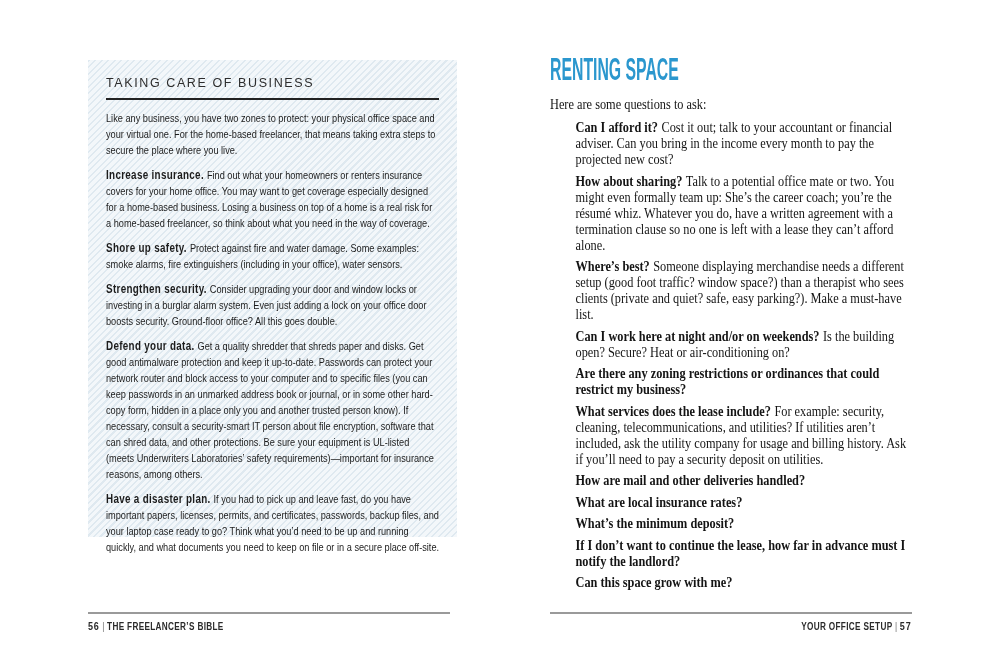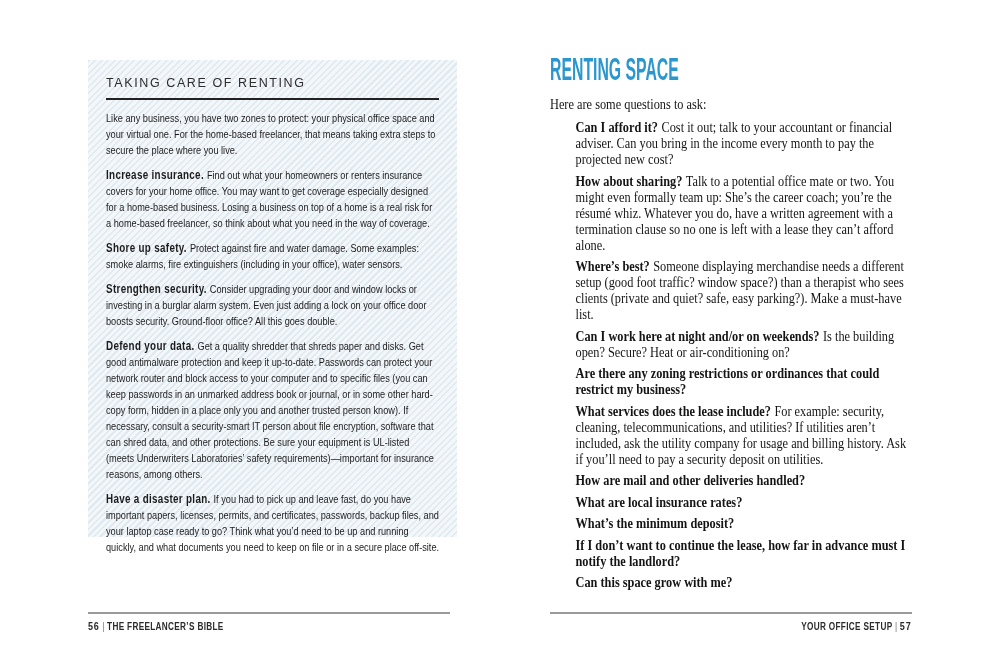--- a/index.html
+++ b/index.html
@@ -55,21 +55,21 @@
   }
   .footer-left{left:88px;transform:scaleX(0.82);transform-origin:0 0;}
   .footer-right{right:88px;transform:scaleX(0.82);transform-origin:100% 0;}
   .page-num{font-size:11px;letter-spacing:1px;}
   .foot-sep{color:#6f6f6f;margin:0 3px;font-weight:normal;}
 </style>
 </head>
 <body>
 
 <div class="side-box">
-  <div class="box-title">TAKING CARE OF RENTING</div>
+  <div class="box-title">TAKING CARE OF BUSINESS</div>
   <div class="box-body">
     <p>Like any business, you have two zones to protect: your physical office space and your virtual one. For the home-based freelancer, that means taking extra steps to secure the place where you live.</p>
     <p><span class="box-lead">Increase insurance.</span><span>Find out what your homeowners or renters insurance covers for your home office. You may want to get coverage especially designed for a home-based business. Losing a business on top of a home is a real risk for a home-based freelancer, so think about what you need in the way of coverage.</span></p>
     <p><span class="box-lead">Shore up safety.</span><span>Protect against fire and water damage. Some examples: smoke alarms, fire extinguishers (including in your office), water sensors.</span></p>
     <p><span class="box-lead">Strengthen security.</span><span>Consider upgrading your door and window locks or investing in a burglar alarm system. Even just adding a lock on your office door boosts security. Ground-floor office? All this goes double.</span></p>
     <p><span class="box-lead">Defend your data.</span><span>Get a quality shredder that shreds paper and disks. Get good antimalware protection and keep it up-to-date. Passwords can protect your network router and block access to your computer and to specific files (you can keep passwords in an unmarked address book or journal, or in some other hard-copy form, hidden in a place only you and another trusted person know). If necessary, consult a security-smart IT person about file encryption, software that can shred data, and other protections. Be sure your equipment is UL-listed (meets Underwriters Laboratories’ safety requirements)—important for insurance reasons, among others.</span></p>
     <p><span class="box-lead">Have a disaster plan.</span><span>If you had to pick up and leave fast, do you have important papers, licenses, permits, and certificates, passwords, backup files, and your laptop case ready to go? Think what you’d need to be up and running quickly, and what documents you need to keep on file or in a secure place off-site.</span></p>
   </div>
 </div>
 

